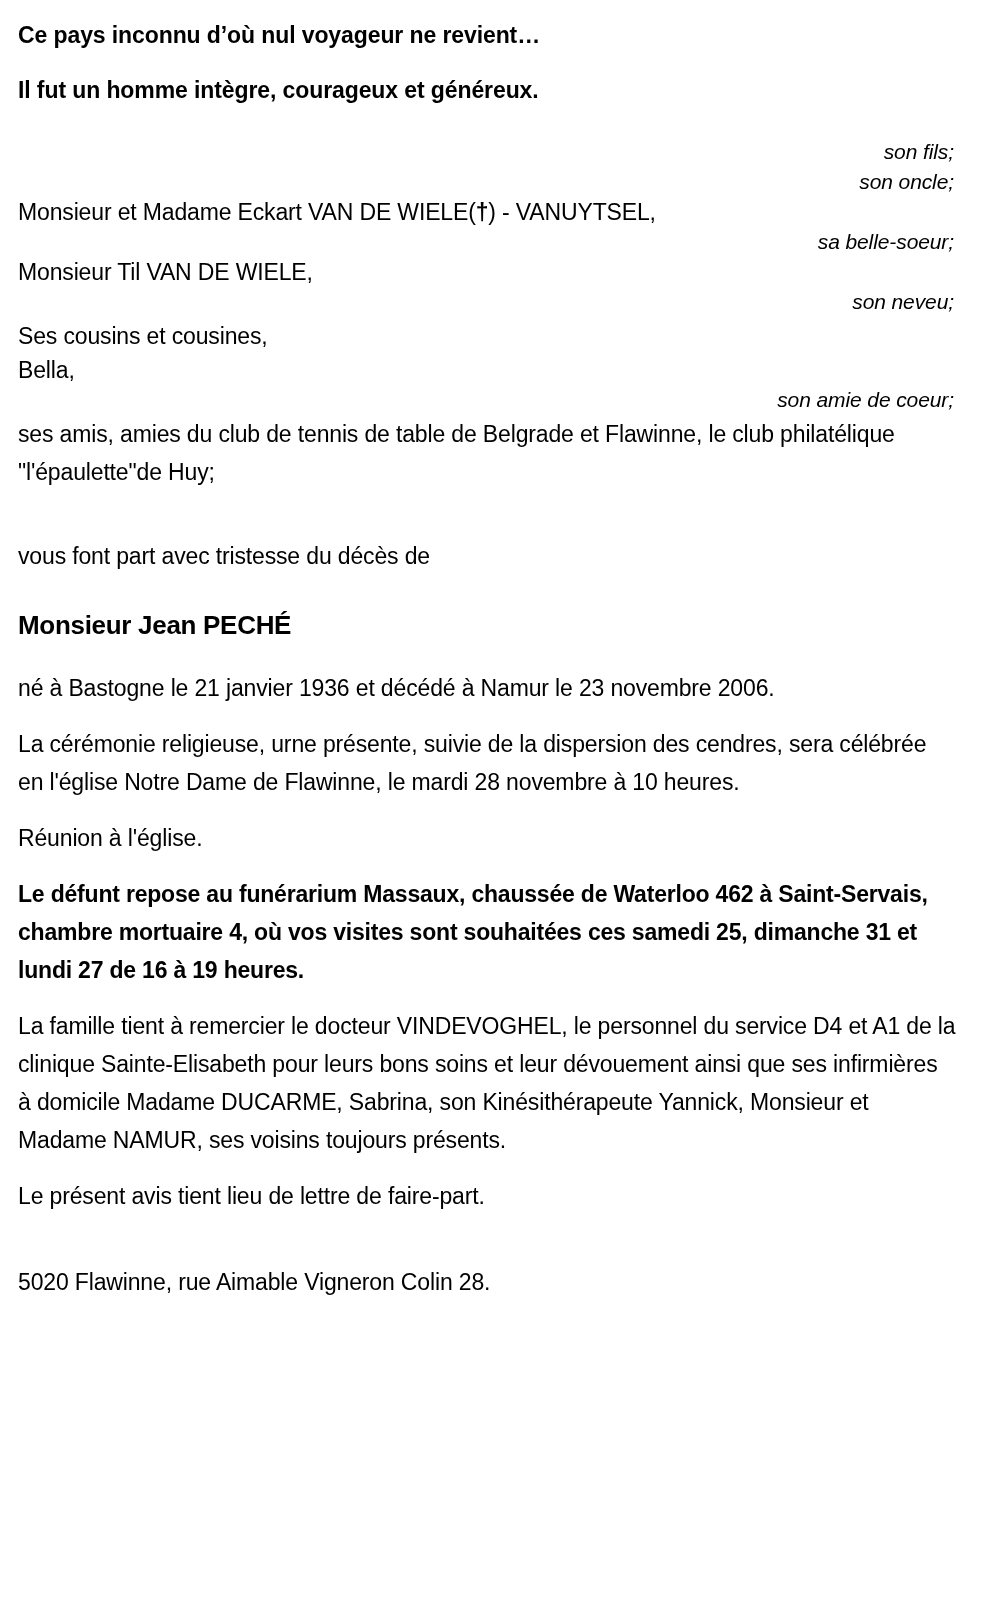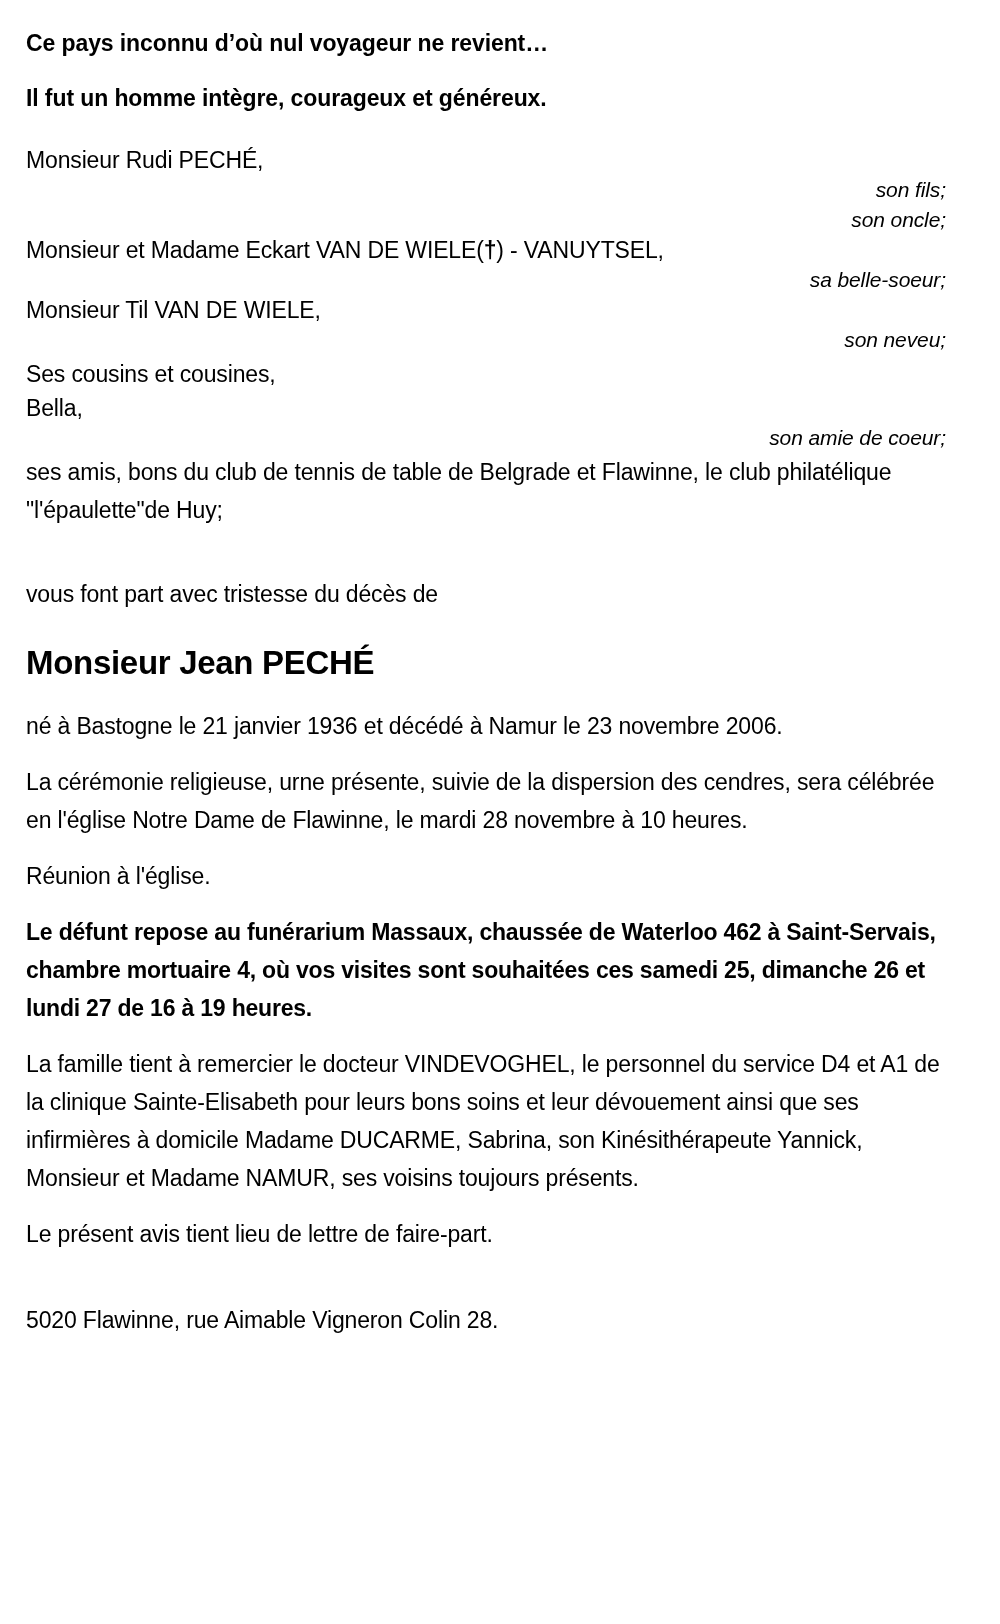--- a/index.html
+++ b/index.html
@@ -12,21 +12,21 @@
     width: 1000px;
     min-height: 1624px;
     font-family: "Liberation Sans", "DejaVu Sans", sans-serif;
     color: #000000;
     -webkit-font-smoothing: antialiased;
   }
   .page {
     position: relative;
     width: 1000px;
     min-height: 1624px;
-    padding: 12px;
+    padding: 4px;
     box-sizing: border-box;
     overflow: hidden;
   }
   .inner {
     padding: 10px 40px 0 14px;
   }
 
   
   .epitaph {
     font-weight: bold;
@@ -81,21 +81,21 @@
   .announce {
     font-size: 23px;
     line-height: 38px;
     margin: 46px 0 0 0;
     letter-spacing: -0.15px;
   }
 
   
   .deceased-name {
     font-weight: bold;
-    font-size: 33px;
+    font-size: 26px;
     line-height: 44px;
     margin: 28px 0 0 0;
     letter-spacing: -0.3px;
   }
 
   
   .body-par {
     font-size: 23px;
     line-height: 38px;
     letter-spacing: -0.15px;
@@ -122,21 +122,20 @@
 <div class="page">
   <div class="inner">
 
     <p class="epitaph epitaph-1">Ce pays inconnu d’où nul voyageur ne revient…</p>
     <p class="epitaph epitaph-2">Il fut un homme intègre, courageux et généreux.</p>
 
     <div class="mourners">
 
 
       <div class="mourner-row">
-        <div class="mourner-name">Monsieur Rudi PECHÉ,</div>
         <div class="mourner-relation">son fils;</div>
       </div>
 
       <div class="mourner-row">
         <div class="mourner-relation">son oncle;</div>
       </div>
 
       <div class="mourner-row">
         <div class="mourner-name">Monsieur et Madame Eckart VAN DE WIELE(<span class="dagger">†</span>) - VANUYTSEL,</div>
         <div class="mourner-relation">sa belle-soeur;</div>
@@ -150,35 +149,35 @@
       <div class="mourner-row tight">
         <div class="mourner-name">Ses cousins et cousines,</div>
       </div>
 
       <div class="mourner-row">
         <div class="mourner-name">Bella,</div>
         <div class="mourner-relation">son amie de coeur;</div>
       </div>
 
 
-      <p class="friends">ses amis, bons du club de tennis de table de Belgrade et Flawinne, le club philatélique "l'épaulette"de Huy;</p>
+      <p class="friends">ses amis, amies du club de tennis de table de Belgrade et Flawinne, le club philatélique "l'épaulette"de Huy;</p>
 
     </div>
 
     <p class="announce">vous font part avec tristesse du décès de</p>
 
     <h1 class="deceased-name">Monsieur Jean PECHÉ</h1>
 
     <p class="body-par first">né à Bastogne le 21 janvier 1936 et décédé à Namur le 23 novembre 2006.</p>
 
     <p class="body-par">La cérémonie religieuse, urne présente, suivie de la dispersion des cendres, sera célébrée en l'église Notre Dame de Flawinne, le mardi 28 novembre à 10 heures.</p>
 
     <p class="body-par">Réunion à l'église.</p>
 
-    <p class="body-par bold">Le défunt repose au funérarium Massaux, chaussée de Waterloo 462 à Saint-Servais, chambre mortuaire 4, où vos visites sont souhaitées ces samedi 25, dimanche 26 et lundi 27 de 16 à 19 heures.</p>
+    <p class="body-par bold">Le défunt repose au funérarium Massaux, chaussée de Waterloo 462 à Saint-Servais, chambre mortuaire 4, où vos visites sont souhaitées ces samedi 25, dimanche 31 et lundi 27 de 16 à 19 heures.</p>
 
     <p class="body-par thanks">La famille tient à remercier le docteur VINDEVOGHEL, le personnel du service D4 et A1 de la clinique Sainte-Elisabeth pour leurs bons soins et leur dévouement ainsi que ses infirmières à domicile Madame DUCARME, Sabrina, son Kinésithérapeute Yannick, Monsieur et Madame NAMUR, ses voisins toujours présents.</p>
 
     <p class="body-par">Le présent avis tient lieu de lettre de faire-part.</p>
 
     <p class="address-par">5020 Flawinne, rue Aimable Vigneron Colin 28.</p>
 
   </div>
 </div>
 

